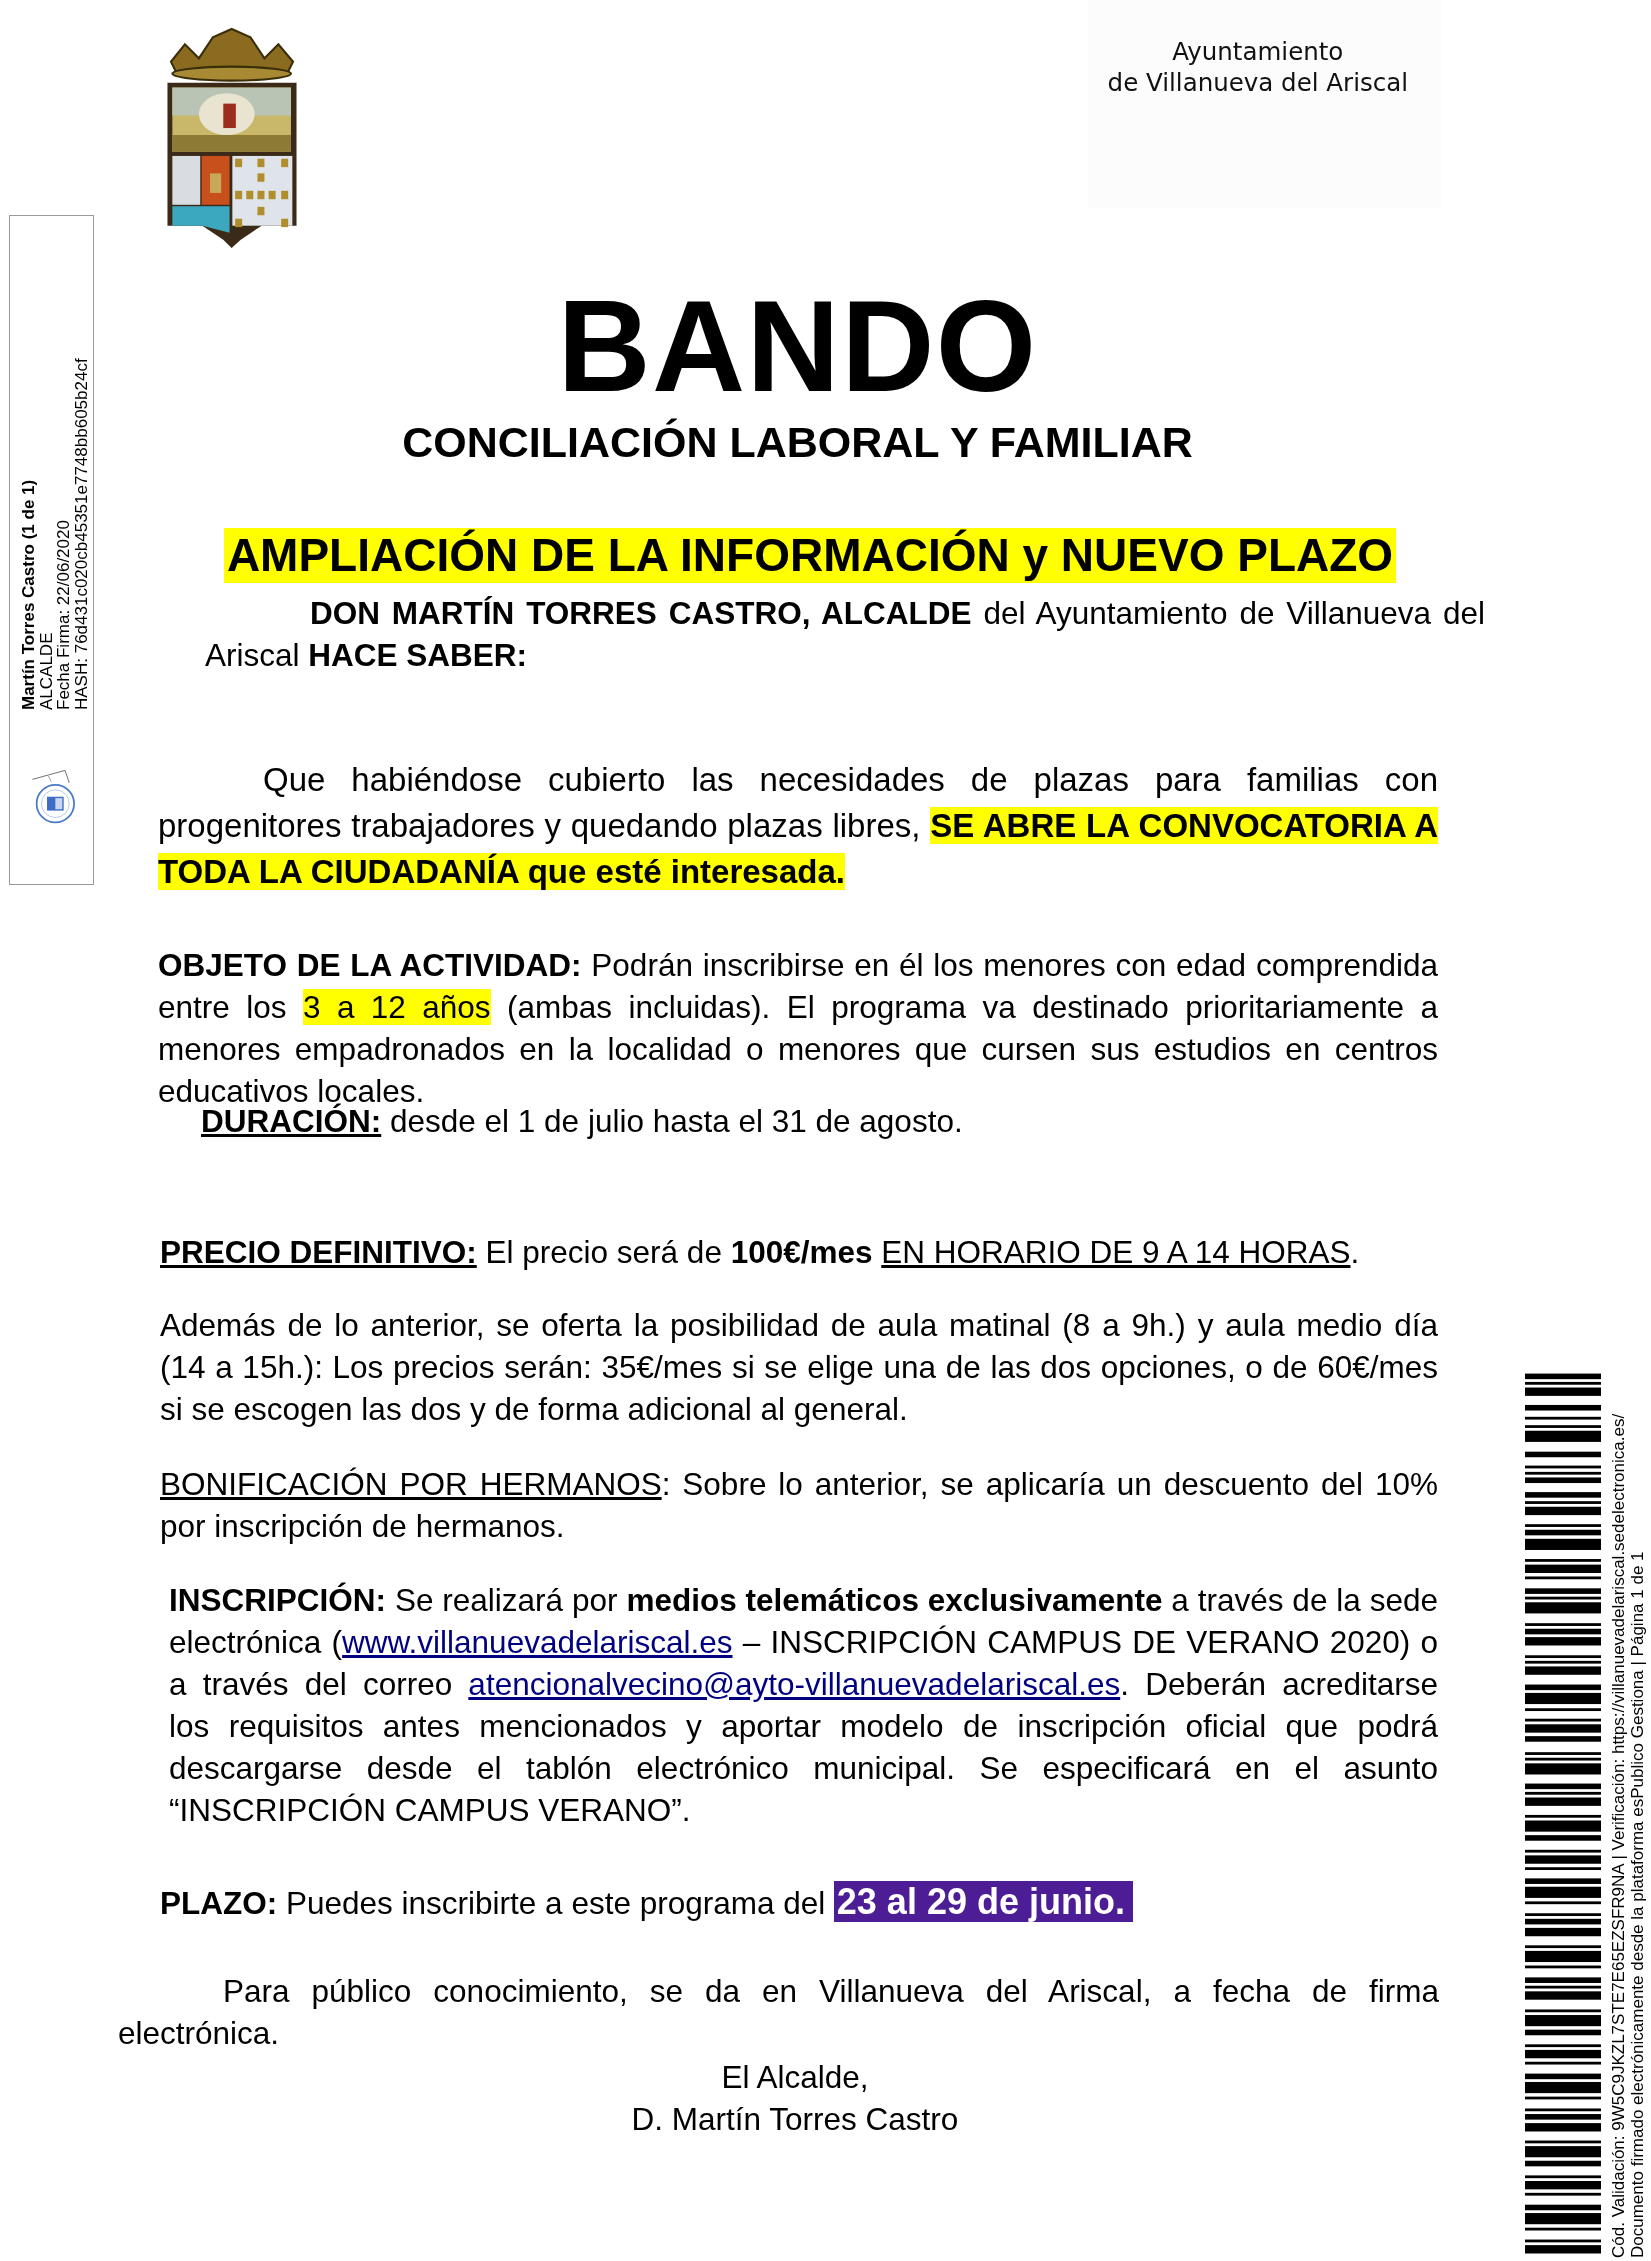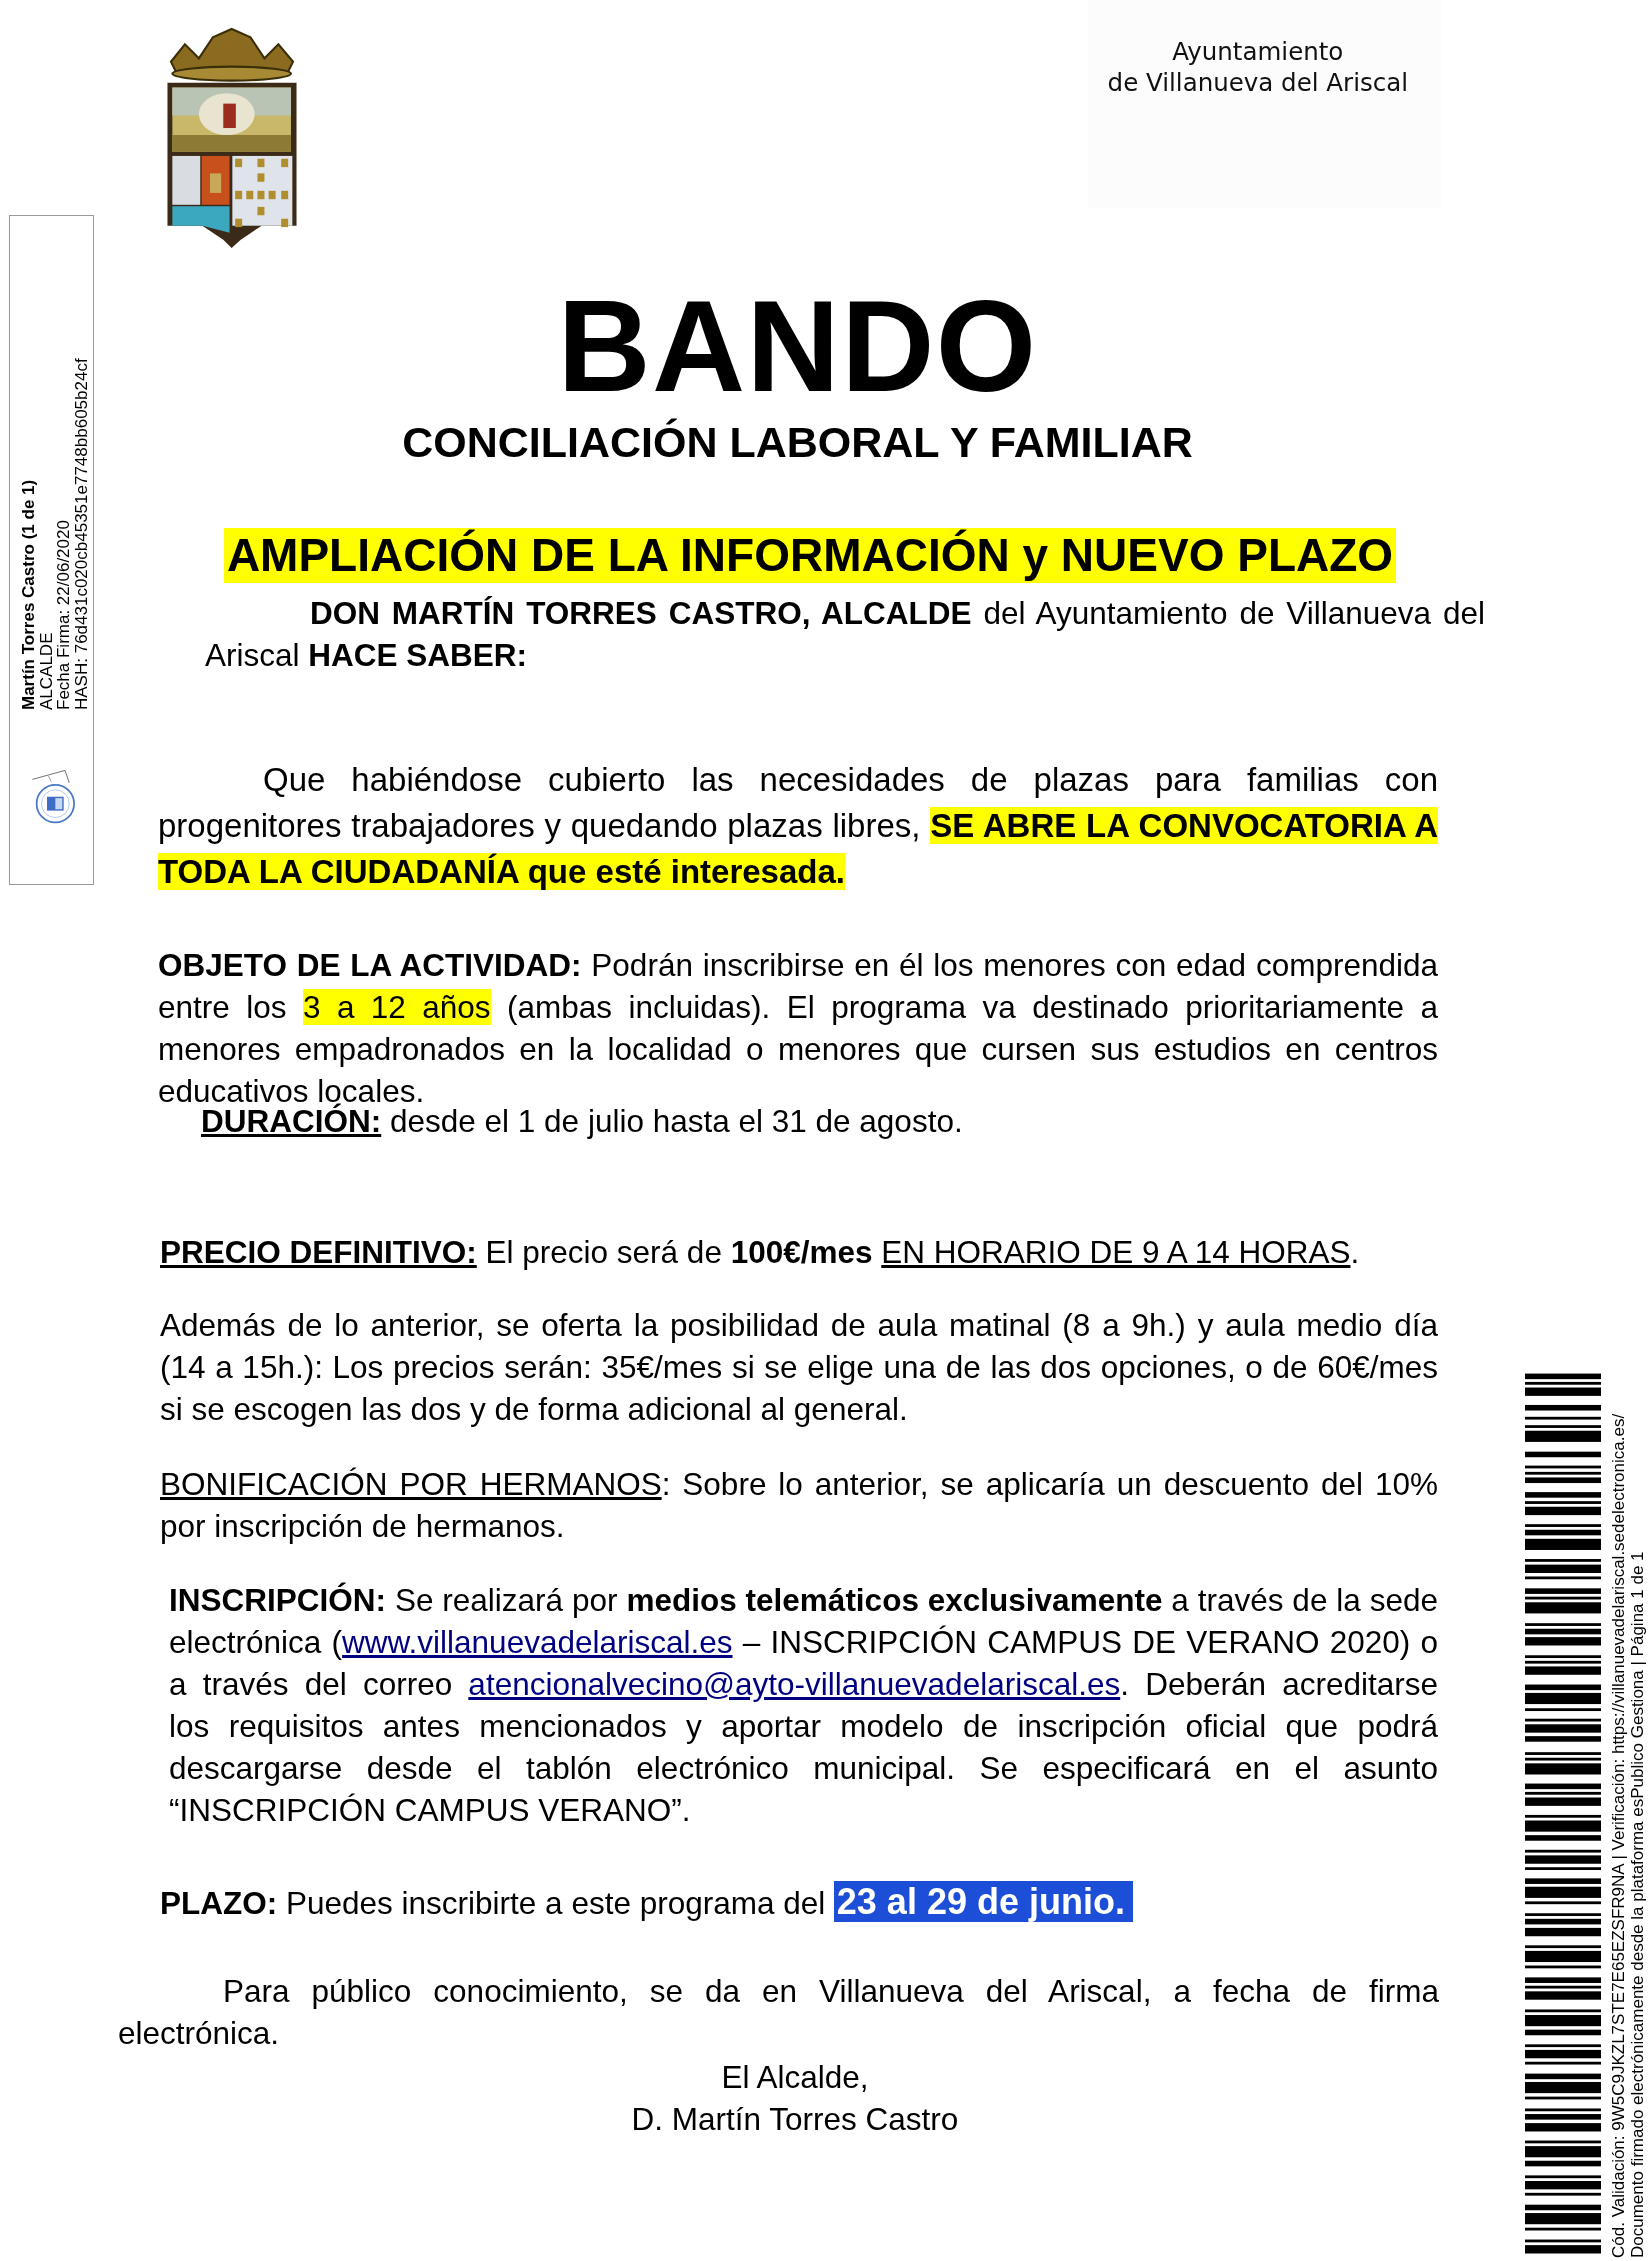--- a/index.html
+++ b/index.html
@@ -38,21 +38,21 @@
   .banner { display:inline-block; background:#ffff00; font-weight:bold; font-size:46px;
             line-height:55px; padding:0 2.8px;margin-left:25px; }
 
   .para { position:absolute; left:158px; width:1280px; text-align:justify;
           font-size:31.5px; line-height:42px; }
   .para.big { font-size:33px; line-height:46px; }
   .indent { display:inline-block; width:105px; }
   .b { font-weight:bold; }
   .u { text-decoration:underline; }
   .hl { background:#ffff00; }
-  .hl-red { background:#1d4ed8; color:#fff; font-weight:bold; font-size:36px; padding:0 8.4px 0 2.8px; }
+  .hl-red { background:#4c1d95; color:#fff; font-weight:bold; font-size:36px; padding:0 8.4px 0 2.8px; }
   a.link { color:#000080; text-decoration:underline; }
   .center { text-align:center; }
 </style>
 </head>
 <body>
 
 <div class="crest">
   <svg width="150" height="231" viewBox="0 0 215 330">
 
     <path d="M20 55 L40 30 L60 50 L80 20 L107 8 L134 20 L154 50 L174 30 L195 55 L185 75 L30 75 Z" fill="#8a6b1f" stroke="#3b2f0a" stroke-width="3"></path>

